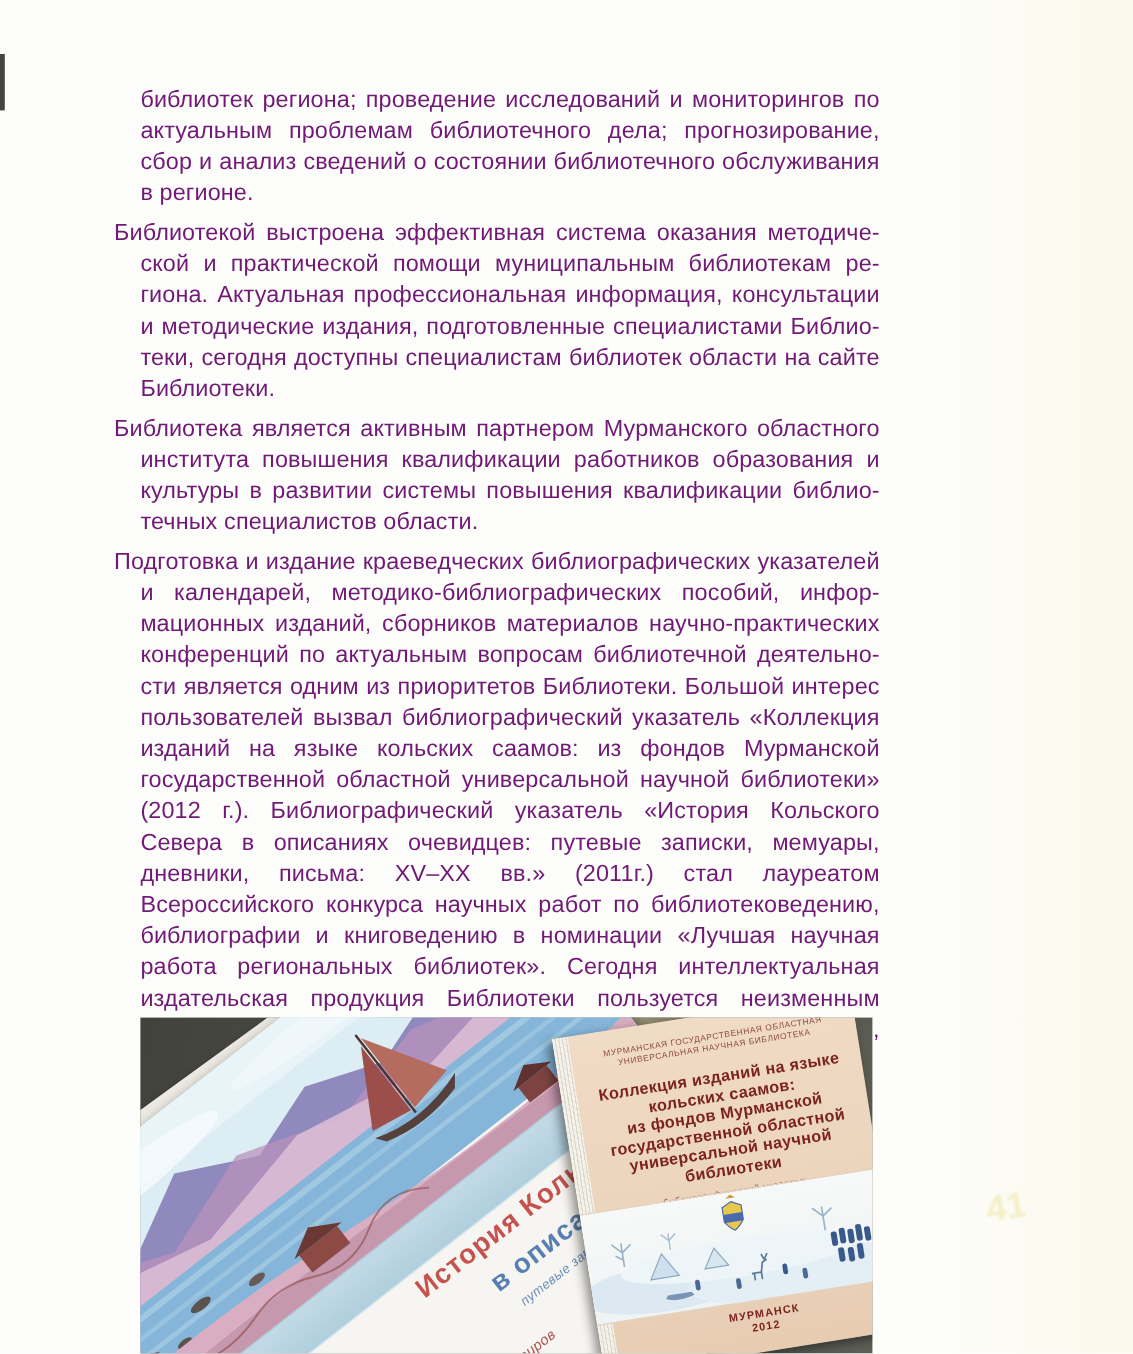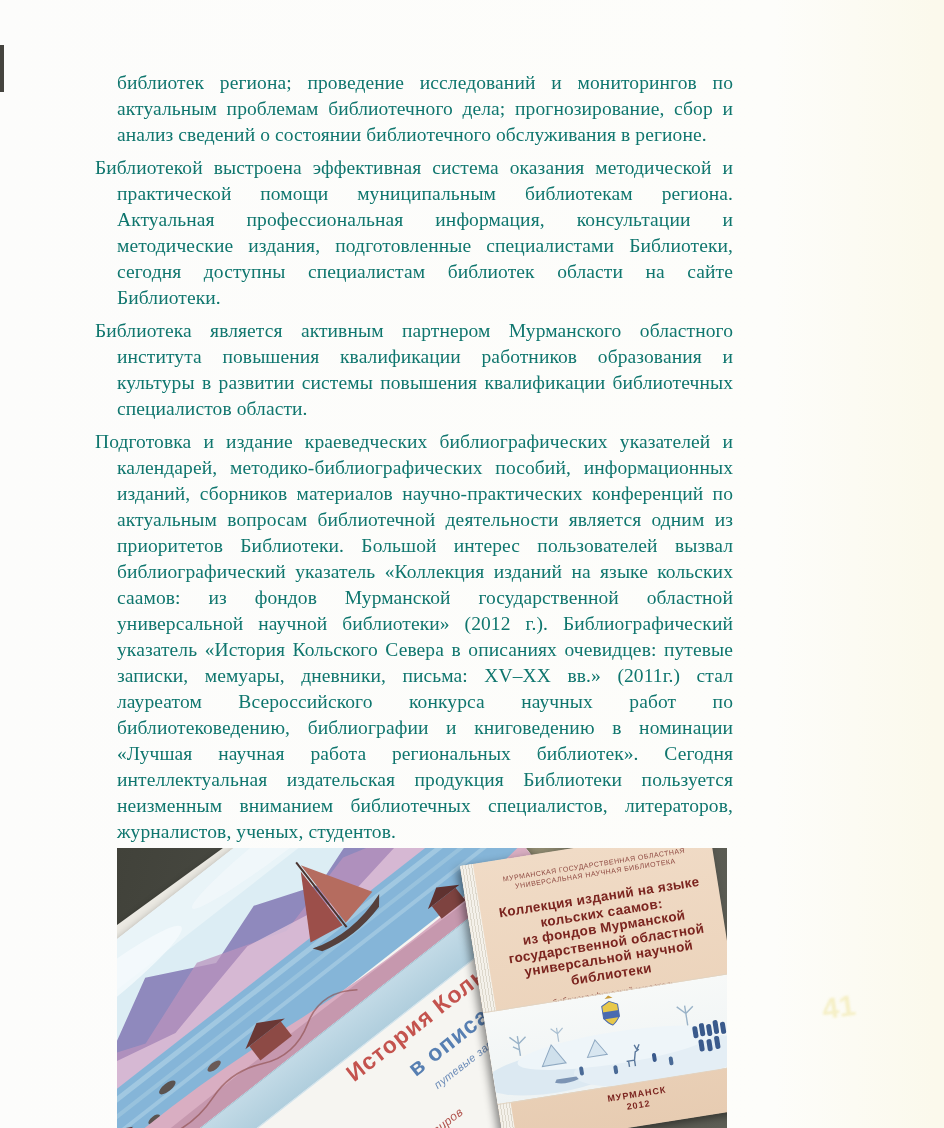--- a/index.html
+++ b/index.html
@@ -5,21 +5,21 @@
   html,body{margin:0;padding:0;}
   body{
     width:944px;height:1128px;position:relative;overflow:hidden;
     background:linear-gradient(90deg,#fcfcfb 0%,#fdfdfa 82%,#fbf9ec 99%);
     font-family:"Liberation Sans","DejaVu Sans",sans-serif;
   }
   .edge-mark{
     position:absolute;left:0;top:45px;width:4px;height:47px;background:#45443f;
   }
   .text-block{
-    position:absolute;left:95px;top:70px;width:638px;color:#0f766e;font-family:Liberation Serif, serif;
+    position:absolute;left:95px;top:70px;width:638px;color:#701a75;
   }
   .para{
     margin:0 0 7px 0;
     font-size:19.5px;line-height:26px;
     text-align:justify;
     padding-left:22px;text-indent:-22px;
     letter-spacing:0.1px;
     hyphens:manual;
   }
   .para.cont{text-indent:0;}

